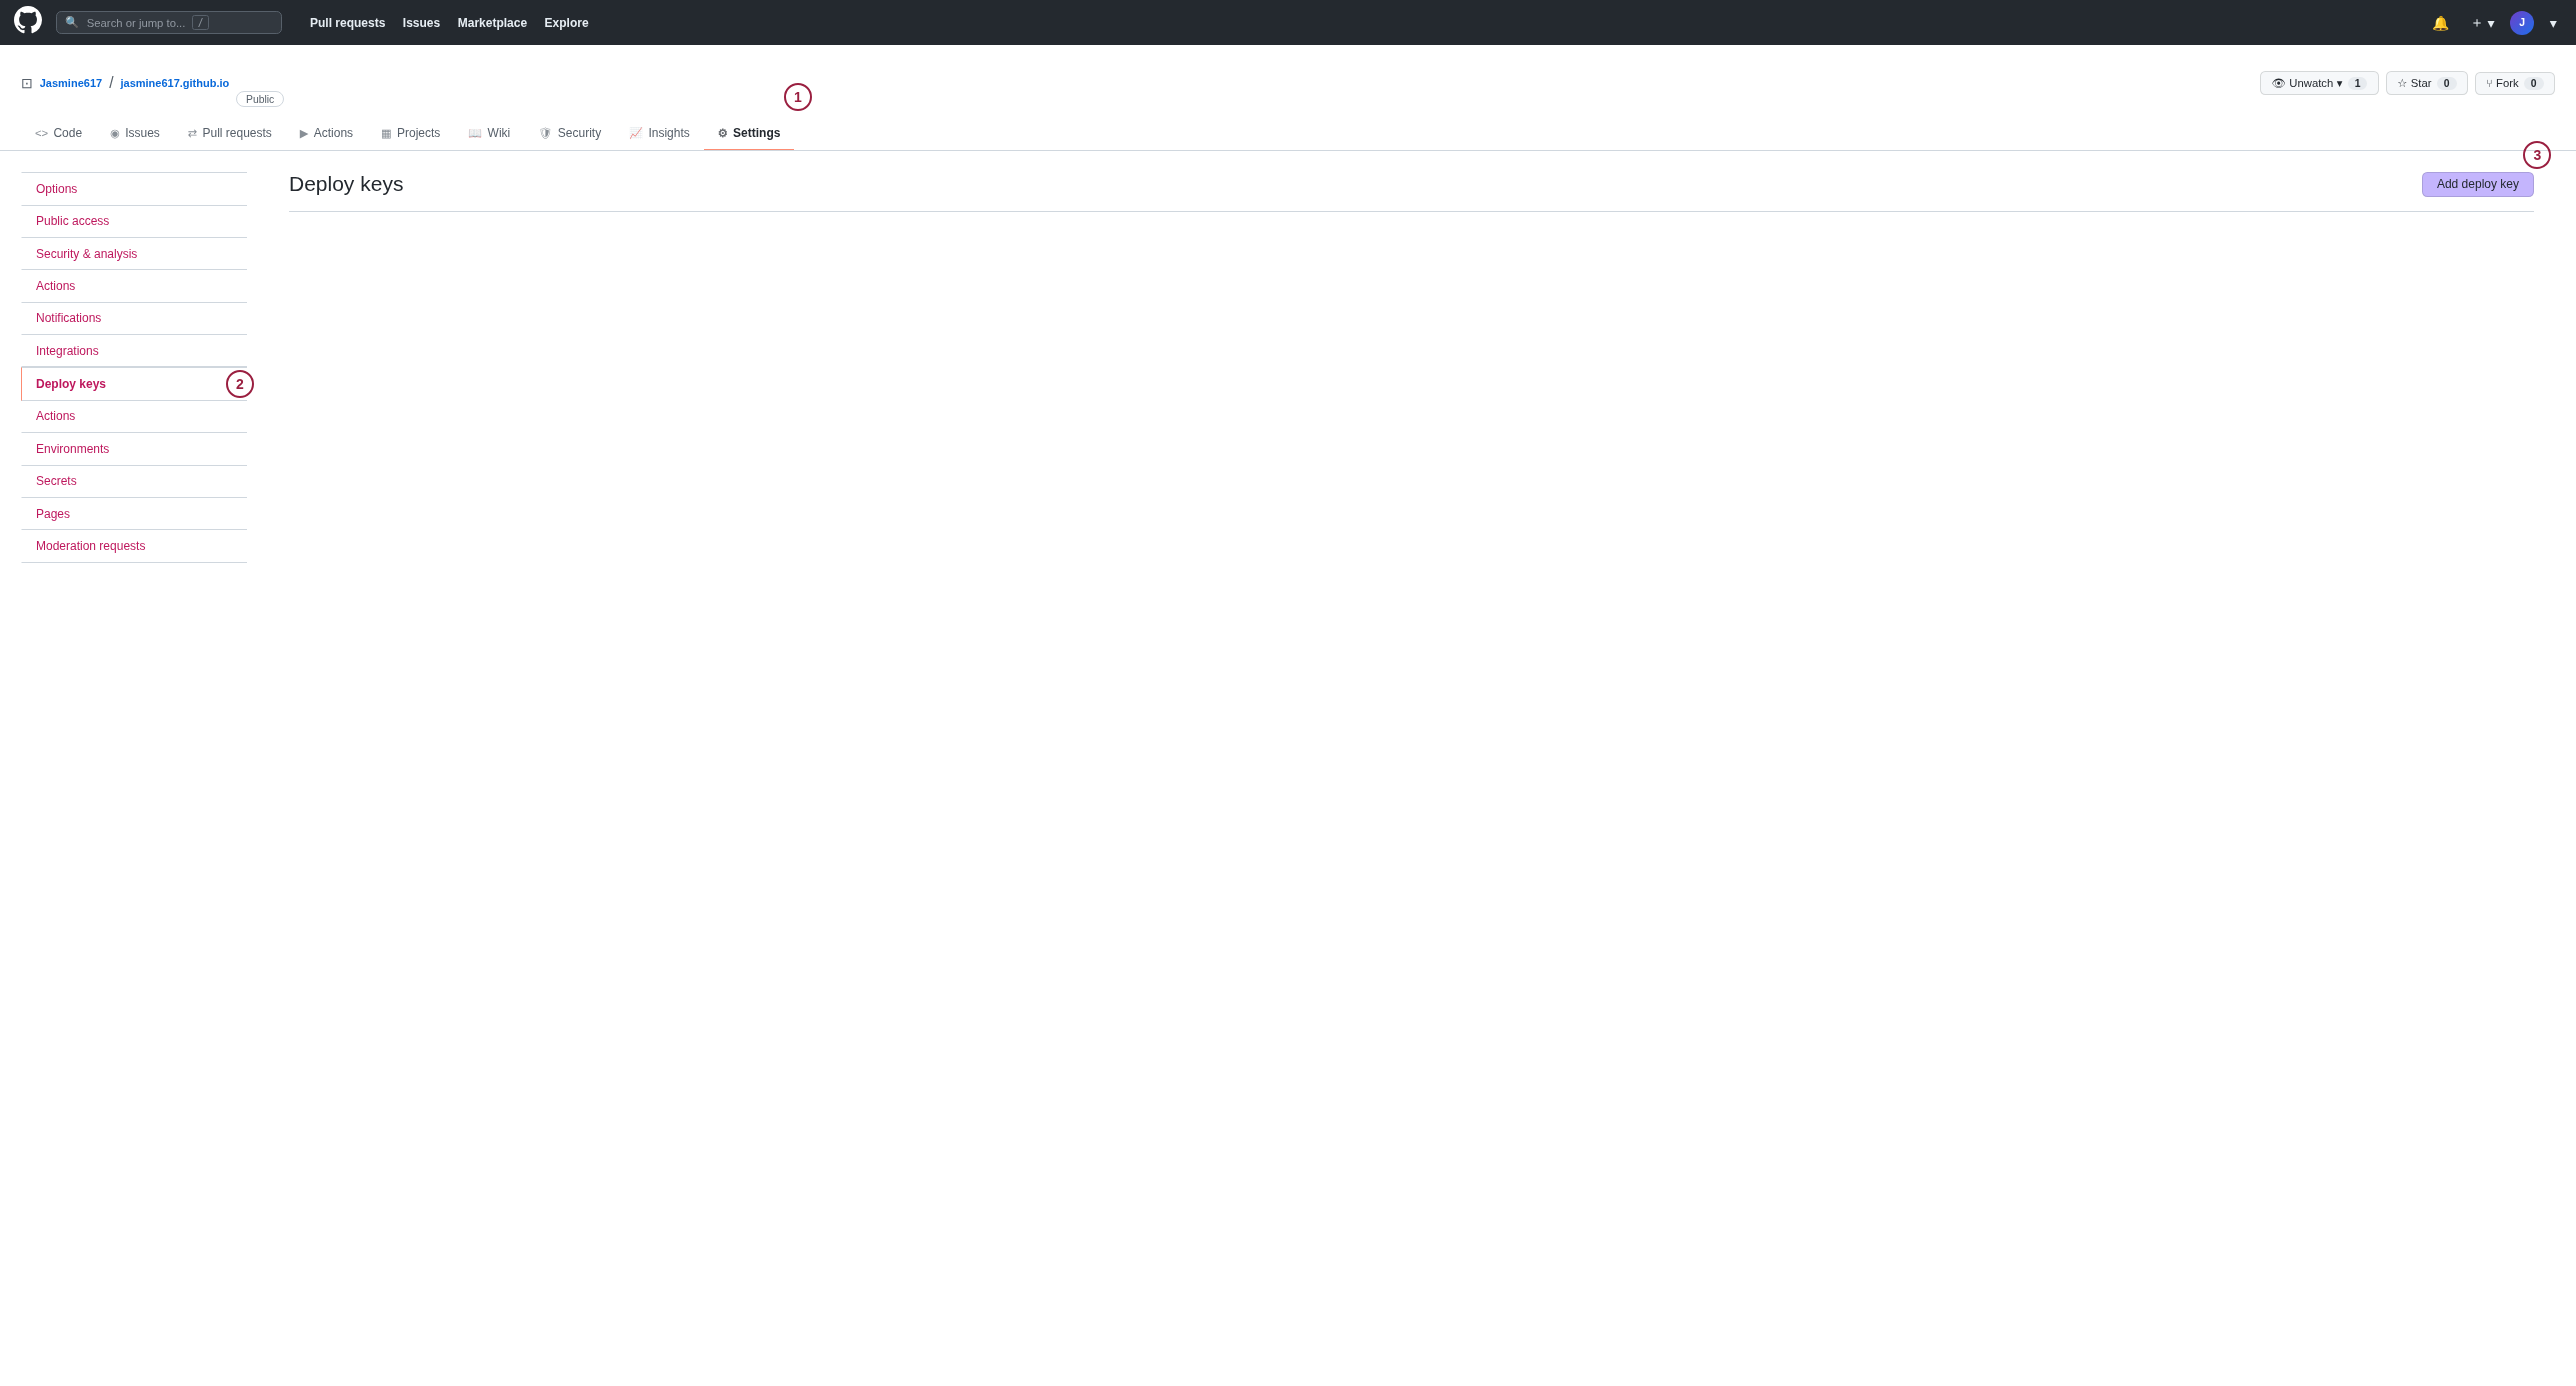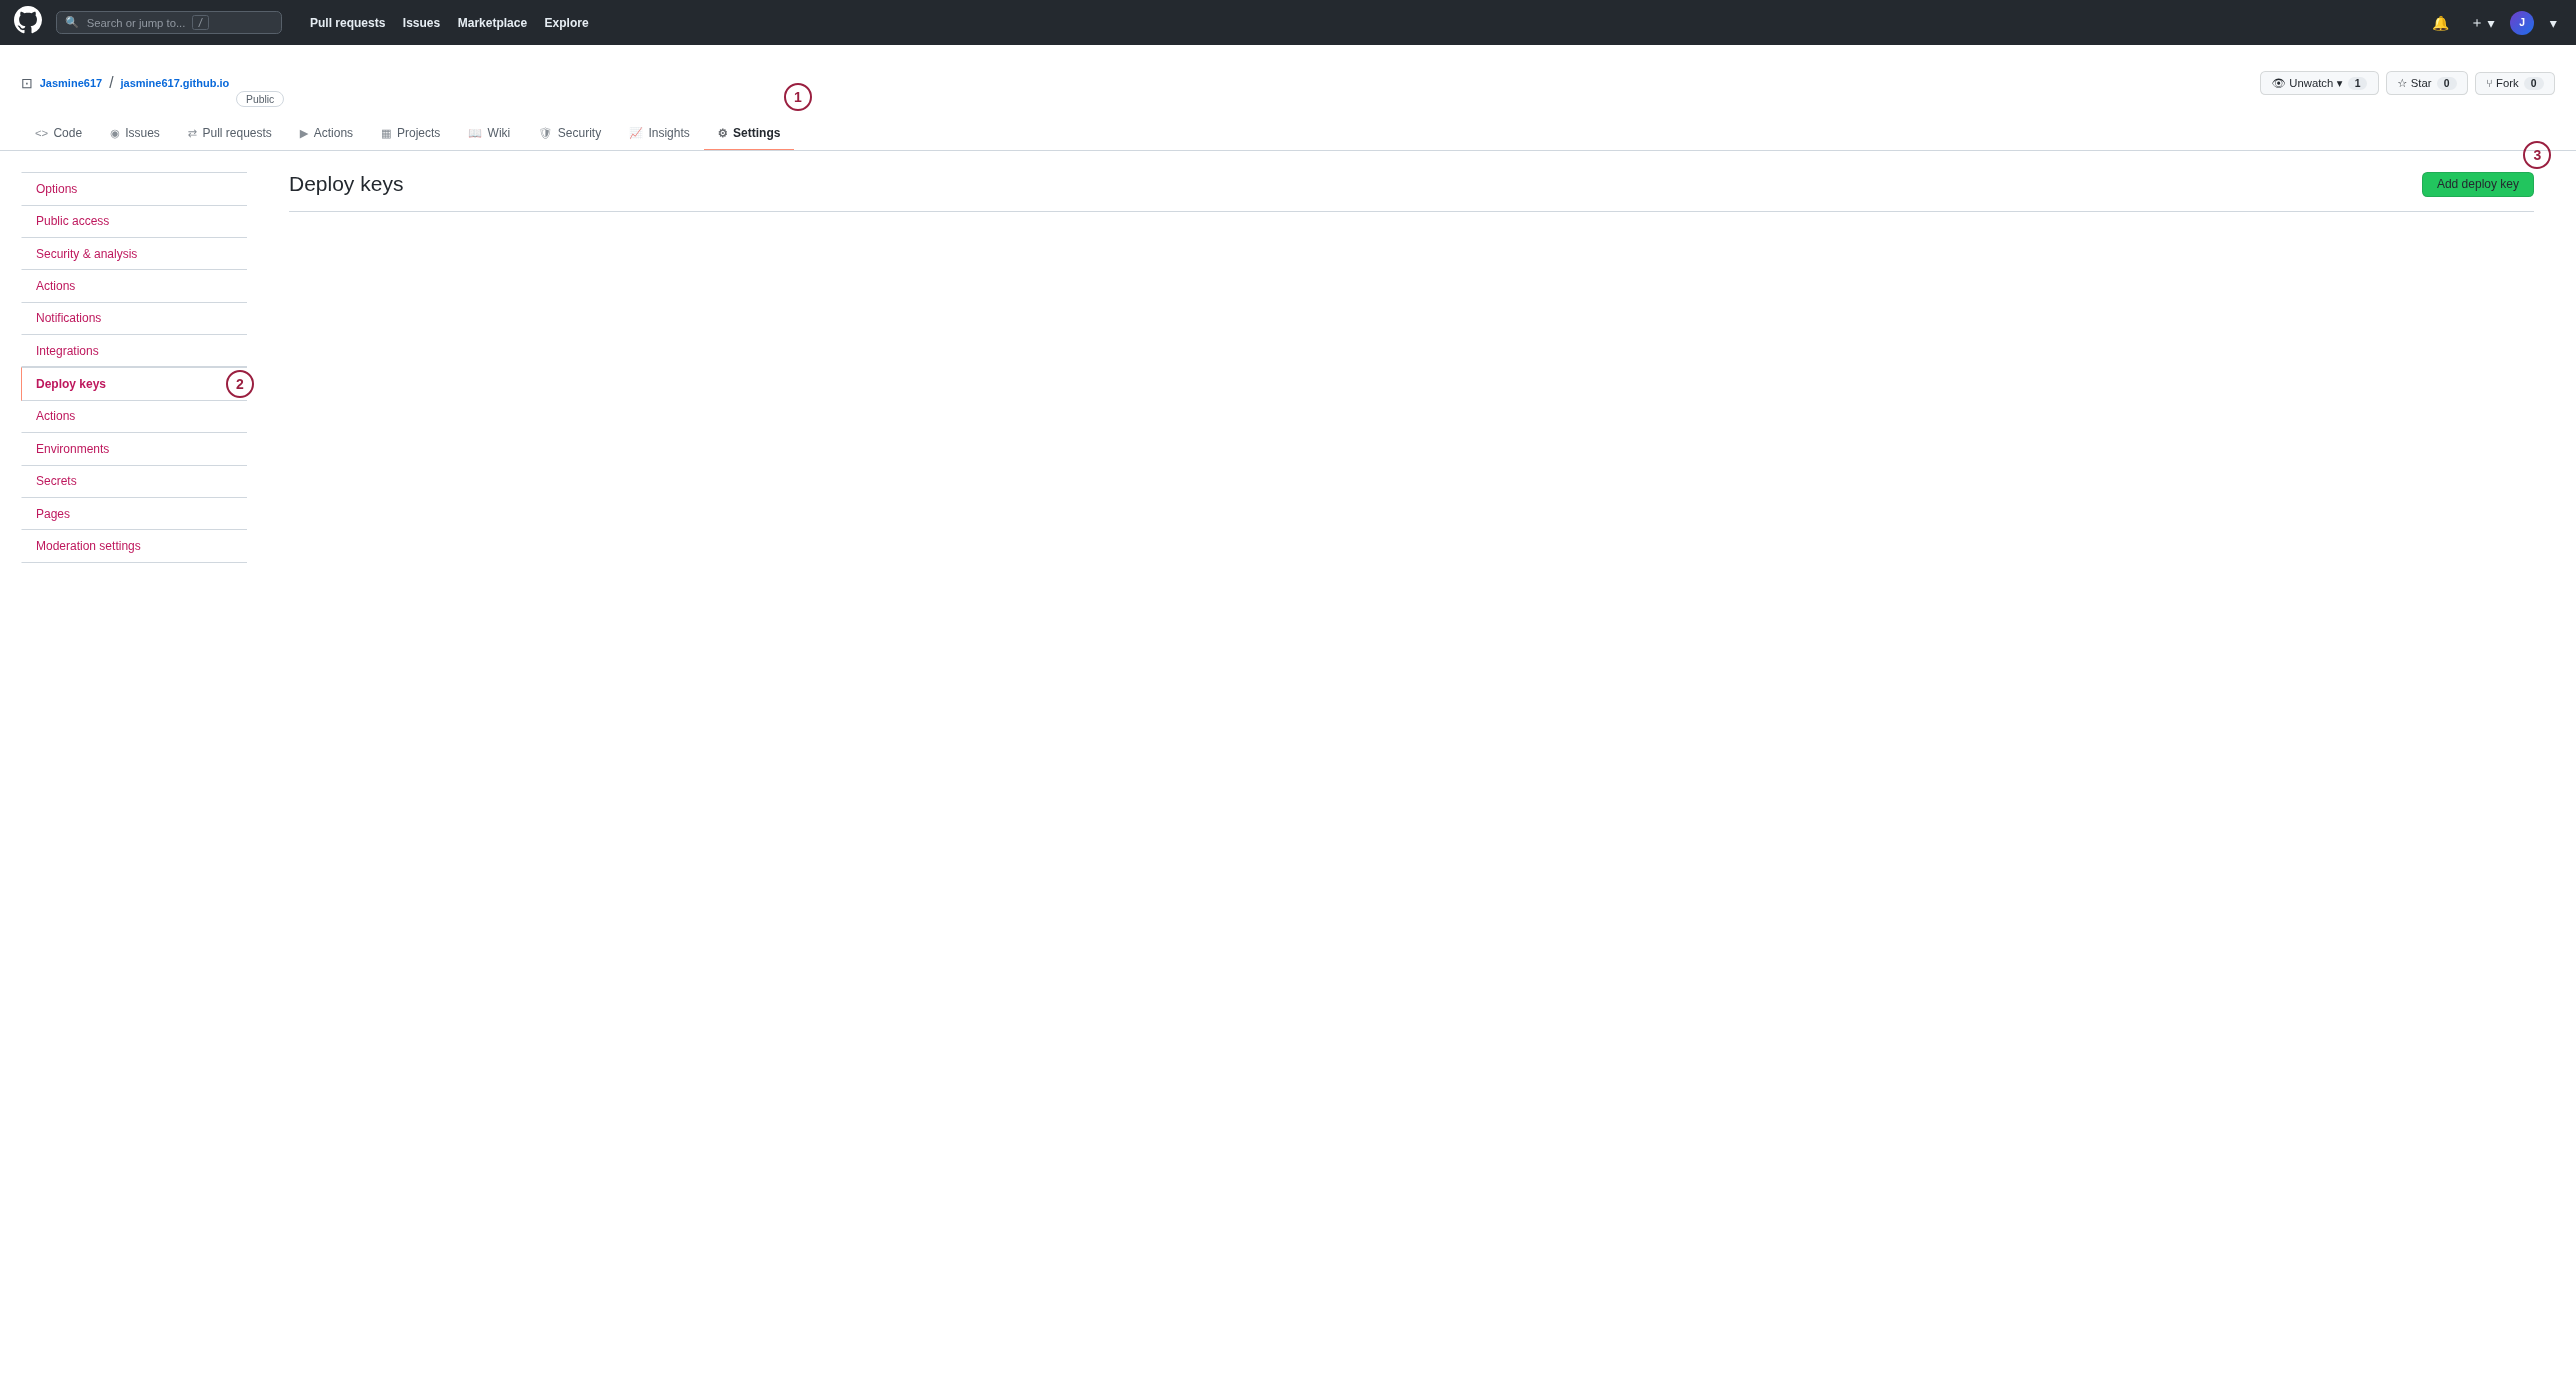--- a/index.html
+++ b/index.html
@@ -233,21 +233,21 @@
       margin-bottom: 17.4px;
       padding-bottom: 14px;
       border-bottom: 0.9px solid #d0d7de;
     }
     .settings-main-title {
       font-size: 21px;
       font-weight: 400;
       color: #24292f;
     }
     .add-deploy-key-btn {
-      background: #22c55e;
+      background: #c4b5fd;
       border: 0.9px solid rgba(27,31,36,0.15);
       border-radius: 5.2px;
       padding: 4.3px 14px;
       font-size: 12px;
       font-weight: 500;
       cursor: pointer;
       color: #24292f;
       position: relative;
     }
 
@@ -393,21 +393,21 @@
     <div class="sidebar-annotation-wrapper" style="position:relative;">
       <a class="sidebar-item active">Deploy keys</a>
       <div class="annotation-circle annotation-2">
         <span>2</span>
       </div>
     </div>
     <a class="sidebar-item">Actions</a>
     <a class="sidebar-item">Environments</a>
     <a class="sidebar-item">Secrets</a>
     <a class="sidebar-item">Pages</a>
-    <a class="sidebar-item">Moderation settings</a>
+    <a class="sidebar-item">Moderation requests</a>
   </div>
 
   <div class="settings-main">
     <div class="settings-main-header">
       <h2 class="settings-main-title">Deploy keys</h2>
       <div style="position:relative; display:inline-block;">
         <button class="add-deploy-key-btn">Add deploy key</button>
         <div class="annotation-circle annotation-3">
           <span>3</span>
         </div>

